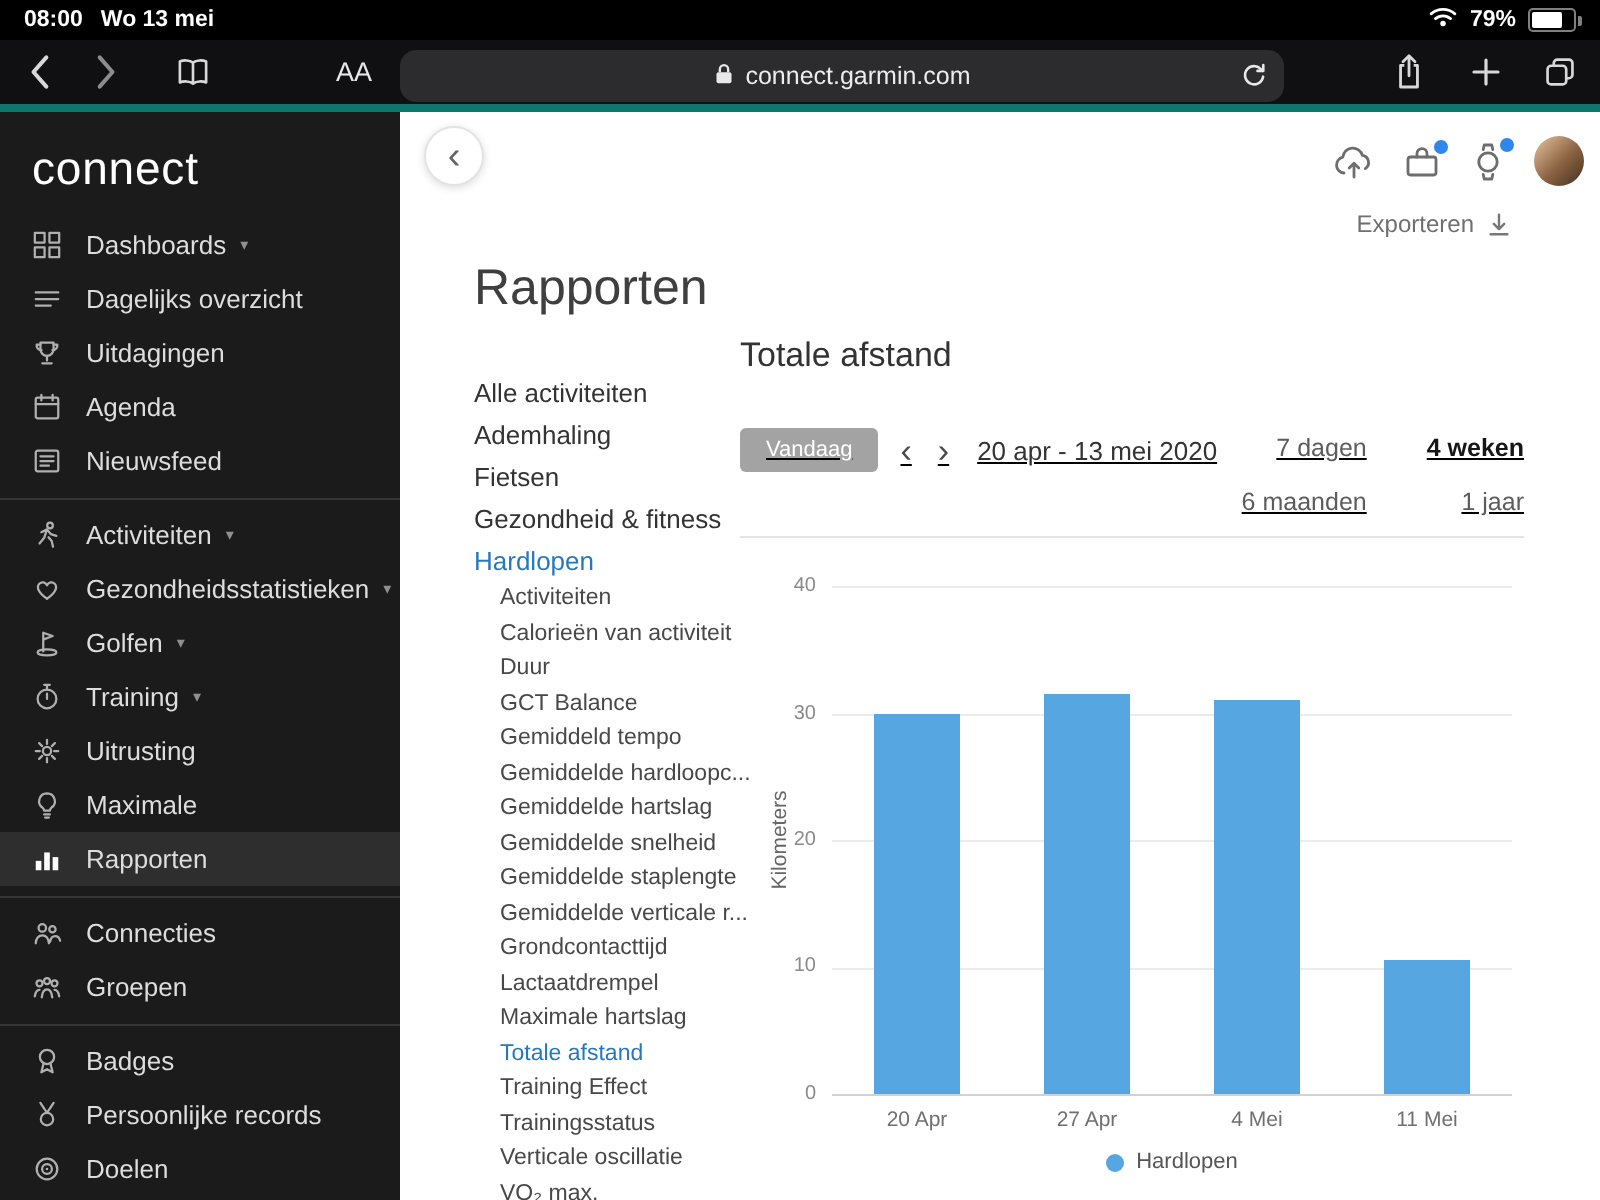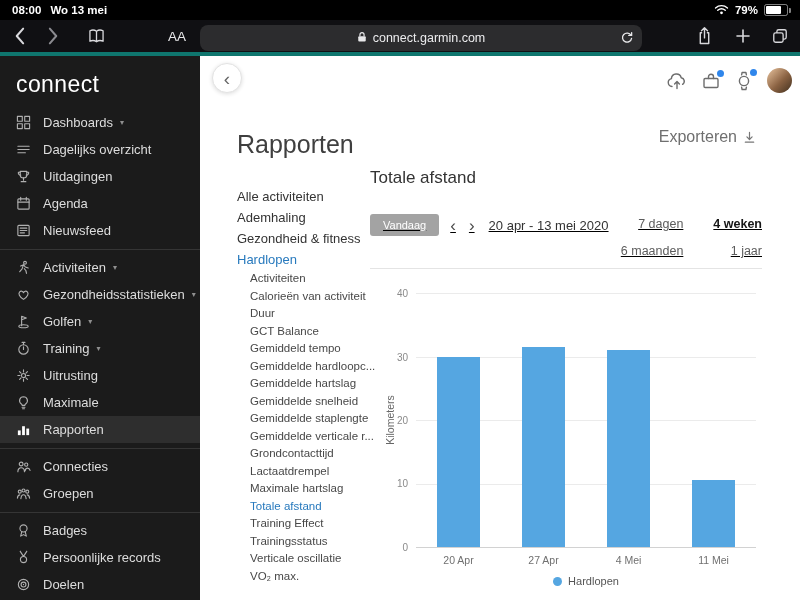--- a/index.html
+++ b/index.html
@@ -43,21 +43,21 @@
   .main{position:absolute;left:200px;top:56px;width:600px;height:544px;background:#fff;}
   .back-circle{position:absolute;left:12px;top:7px;width:30px;height:30px;border-radius:50%;border:1px solid #e3e3e3;
                background:#fff;box-shadow:0 1px 4px rgba(0,0,0,.14);color:#666;font-size:19px;line-height:27px;text-align:center;cursor:pointer;padding:0;}
   .hdr-icons{position:absolute;top:12px;right:8px;display:flex;align-items:center;gap:13px;}
   .hicon{position:relative;display:flex;cursor:pointer;}
   .hicon svg{display:block;}
   .hicon svg *{stroke:#6d6d6d;fill:none;stroke-width:1.4;stroke-linecap:round;stroke-linejoin:round;}
   .notif-dot{position:absolute;top:-2px;right:-3px;width:7px;height:7px;border-radius:50%;background:#2f86eb;}
   .avatar{width:25px;height:25px;border-radius:50%;background:linear-gradient(135deg,#d8b28e 10%,#8a6242 55%,#41301f);cursor:pointer;}
 
-  .export{position:absolute;top:72px;right:44px;display:flex;align-items:center;gap:6px;color:#6f6f6f;font-size:16px;background:none;border:none;cursor:pointer;padding:0;}
+  .export{position:absolute;top:49px;right:44px;display:flex;align-items:flex-end;gap:6px;color:#6f6f6f;font-size:12px;background:none;border:none;cursor:pointer;padding:0;}
   .page-title{position:absolute;left:37px;top:74px;margin:0;font-size:25px;font-weight:300;color:#3f3f3f;}
 
   .report-nav{position:absolute;left:37px;top:130px;width:134px;}
   .rn-item{height:21px;line-height:21px;font-size:13px;color:#333;cursor:pointer;white-space:nowrap;}
   .rn-item.sub{height:17.5px;line-height:17.5px;font-size:11.5px;padding-left:13px;color:#484848;}
   .rn-item.active{color:#2779bd;}
 
   
   .chart{position:absolute;left:170px;top:112px;width:392px;height:432px;}
   .chart-title{margin:0;font-size:17px;font-weight:400;color:#333;}
@@ -359,20 +359,21 @@
       <svg viewBox="0 0 14 14" width="13" height="13">
           <path d="M7 1.5V9M4.2 6.4 7 9.2 9.8 6.4M2.5 12h9" fill="none" stroke="#777" stroke-width="1.3" stroke-linecap="round" stroke-linejoin="round"></path>
         </svg>
     </button>
 
     <h1 class="page-title">Rapporten</h1>
 
     <nav class="report-nav">
         <div class="rn-item">Alle activiteiten</div>
         <div class="rn-item">Ademhaling</div>
+        <div class="rn-item">Fietsen</div>
         <div class="rn-item">Gezondheid &amp; fitness</div>
         <div class="rn-item active">Hardlopen</div>
         <div class="rn-item sub">Activiteiten</div>
         <div class="rn-item sub">Calorieën van activiteit</div>
         <div class="rn-item sub">Duur</div>
         <div class="rn-item sub">GCT Balance</div>
         <div class="rn-item sub">Gemiddeld tempo</div>
         <div class="rn-item sub">Gemiddelde hardloopc...</div>
         <div class="rn-item sub">Gemiddelde hartslag</div>
         <div class="rn-item sub">Gemiddelde snelheid</div>

